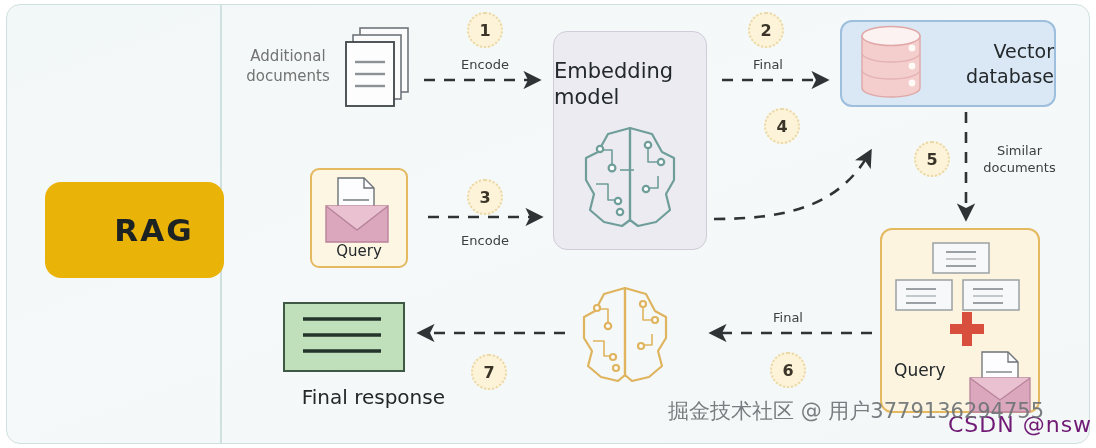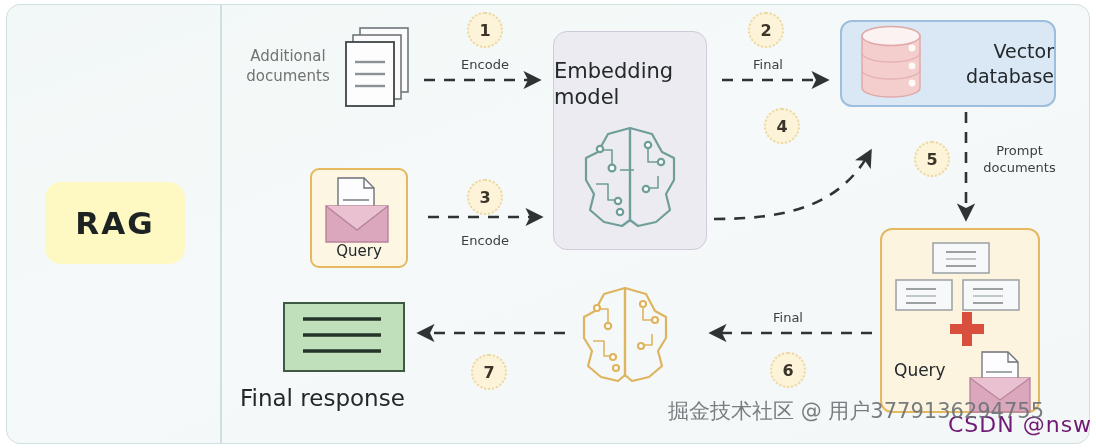--- a/index.html
+++ b/index.html
@@ -16,23 +16,23 @@
     background:linear-gradient(160deg,#f2f8f7 0%,#f5f9f9 45%,#f3f7f8 100%);
     border:1px solid #cfe0e0;border-radius:14px;box-sizing:border-box;
   }
   .divider{
     position:absolute;left:220px;top:4px;width:2px;height:440px;
     background:#cfe0e0;
   }
 
   
   .rag-box{
-    position:absolute;left:45px;top:182px;width:140px;height:82px;
-    background:#fef9c3;border-radius:16px;
-    display:flex;align-items:center;justify-content:center;
+    position:absolute;left:45px;top:182px;width:140px;height:96px;
+    background:#eab308;border-radius:16px;
+    display:flex;align-items:center;justify-content:center;padding-left:39px;
   }
   .rag-label{
     font-size:31px;font-weight:700;color:#1d2322;letter-spacing:2px;
     font-family:"DejaVu Sans","Liberation Sans",sans-serif;
   }
 
   
   .node-text{
     position:absolute;color:#737373;font-size:15px;line-height:1.35;
     text-align:center;white-space:pre-line;
@@ -86,22 +86,22 @@
     box-sizing:border-box;overflow:hidden;
   }
   .prompt-query-label{
     position:absolute;left:12px;top:130px;font-size:17px;color:#23282b;
   }
   .resp-box{
     position:absolute;left:283px;top:302px;width:118px;height:66px;
     background:#bfe0bb;border:2px solid #3f5a44;
   }
   .resp-label{
-    position:absolute;left:240px;top:385px;width:205px;text-align:left;
-    font-size:23px;color:#23282b;
+    position:absolute;left:240px;top:385px;width:205px;text-align:right;
+    font-size:20px;color:#23282b;
   }
   .llm-label{
     position:absolute;left:570px;top:382px;width:110px;text-align:center;
     font-size:22px;color:#23282b;letter-spacing:1px;
   }
 
   
   .wm-main{
     position:absolute;left:668px;top:397px;
     font-size:21px;color:#6d7376;opacity:.92;
@@ -155,21 +155,21 @@
   <div class="badge" style="left:748px;top:12px;">2</div>
   <div class="badge" style="left:467px;top:179px;">3</div>
   <div class="badge" style="left:764px;top:108px;">4</div>
   <div class="badge" style="left:914px;top:141px;">5</div>
   <div class="badge" style="left:770px;top:352px;">6</div>
   <div class="badge" style="left:471px;top:354px;">7</div>
 
   <div class="edge-label" style="left:440px;top:57px;width:90px;">Encode</div>
   <div class="edge-label" style="left:730px;top:57px;width:76px;">Final</div>
   <div class="edge-label" style="left:440px;top:233px;width:90px;">Encode</div>
-  <div class="edge-label" style="left:967px;top:143px;width:105px;">Prompt
+  <div class="edge-label" style="left:967px;top:143px;width:105px;">Similar
 documents</div>
   <div class="edge-label" style="left:746px;top:310px;width:84px;">Final</div>
 
   <svg class="layer" viewBox="0 0 1096 448">
     <defs>
       <marker id="ah" viewBox="0 0 10 10" refX="8" refY="5" markerWidth="7" markerHeight="7" orient="auto-start-reverse">
         <path d="M0,0 L10,5 L0,10 L2.5,5 z" fill="#2f3336"></path>
       </marker>
     </defs>
 

